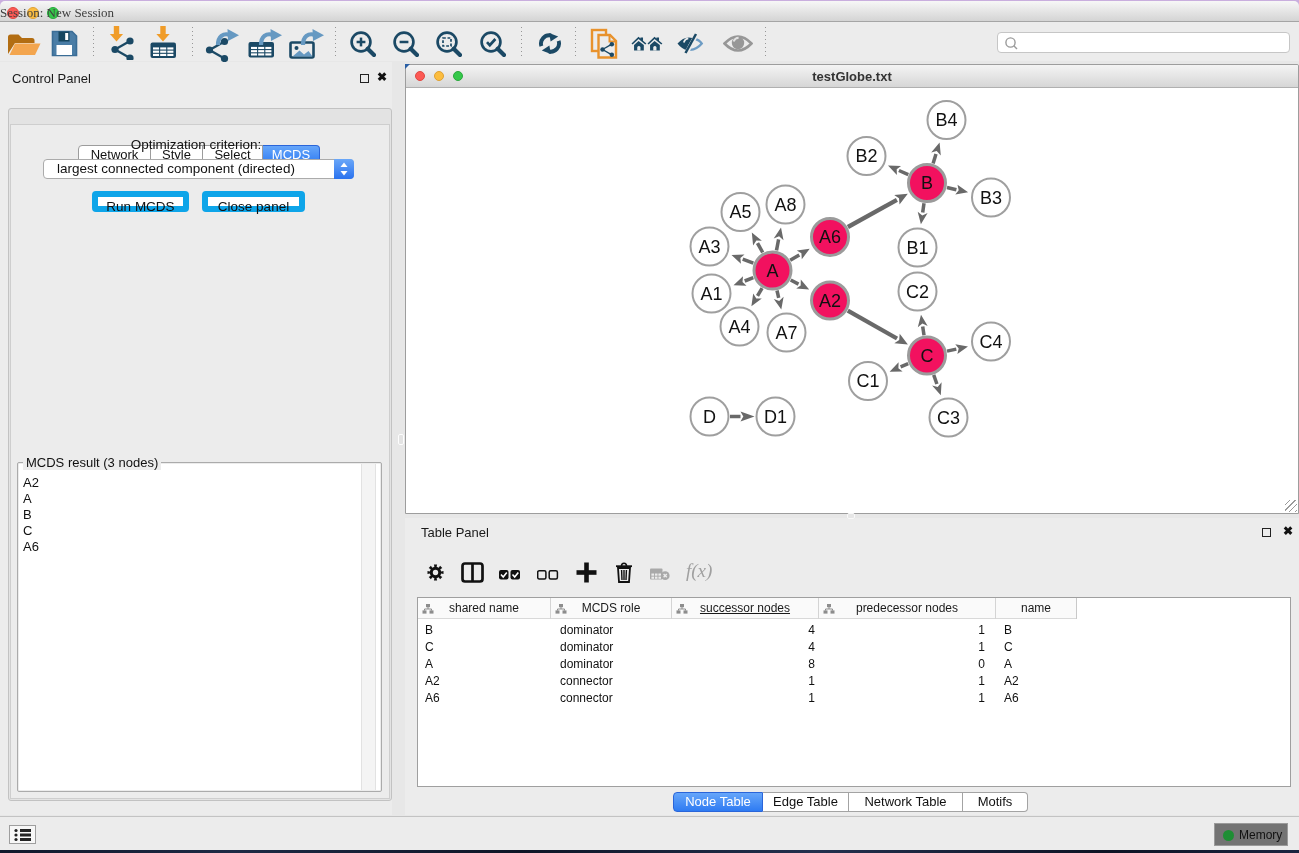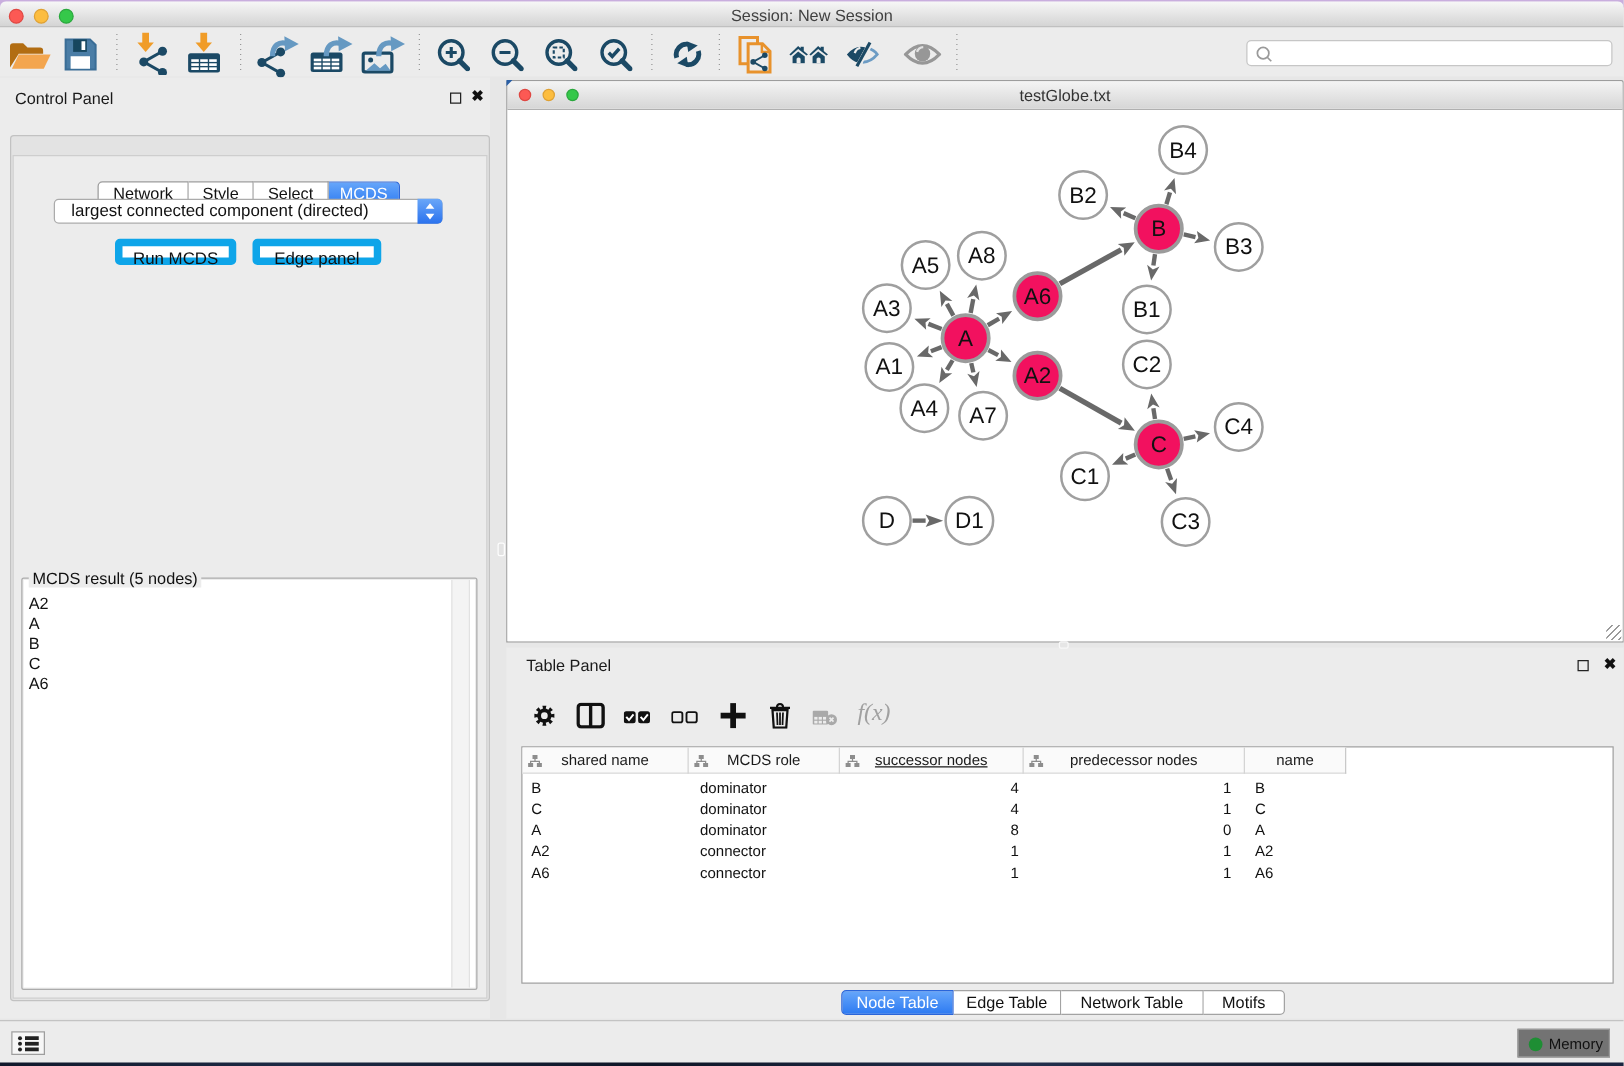--- a/index.html
+++ b/index.html
@@ -13,22 +13,22 @@
   background:linear-gradient(90deg,#10182b,#1d2a45 18%,#0e1526 40%,#23304e 63%,#0d1324 85%,#1a2440); }
 
 
 #titlebar { left:0; top:1px; width:1299px; height:21px;
   background:linear-gradient(#f7f7f7,#d4d4d4); border-bottom:1px solid #a5a5a5;
   border-radius:5px 5px 0 0; }
 .tl { position:absolute; width:12px; height:12px; border-radius:50%; top:6px; }
 #titlebar .t-red { left:7px; background:#fc5954; border:0.5px solid #df4742; }
 #titlebar .t-yel { left:27px; background:#fcbd3f; border:0.5px solid #dfa133; }
 #titlebar .t-grn { left:47px; background:#35c84a; border:0.5px solid #2aa83d; }
-#title-text { position:absolute; left:0; right:0; top:4px; text-align:center;
-  font-size:13px; color:#404040; }
+#title-text { position:absolute; left:0; right:0; top:4px; text-align:left;
+  font-size:13px; color:#404040;font-family:Liberation Serif, serif; }
 
 
 #toolbar { left:0; top:22px; width:1299px; height:39px; background:#ececec; }
 .tbsep { position:absolute; top:5px; height:30px; width:1px;
   background:repeating-linear-gradient(180deg,#979797 0 1.2px,transparent 1.2px 4px); }
 .ticon { position:absolute; }
 
 #searchbox { position:absolute; left:997px; top:10px; width:293px; height:21px;
   background:#fff; border:1px solid #c6c6c6; border-radius:4px; }
 
@@ -76,21 +76,21 @@
 #nw { left:405px; top:64px; width:894px; height:450px; background:#fff;
   border:1px solid #9d9d9d; border-radius:2px 2px 0 0; }
 #nw-titlebar { position:absolute; left:0; top:0; width:892px; height:23px;
   background:linear-gradient(#f4f4f4,#d6d6d6); border-bottom:1px solid #b0b0b0;
   border-radius:2px 2px 0 0; }
 #nw-titlebar .tl { width:10px; height:10px; }
 #nw-titlebar .t-red { left:9px; top:6px; background:#fc5954; border:0.5px solid #df4742;}
 #nw-titlebar .t-yel { left:28px; top:6px; background:#fcbd3f; border:0.5px solid #dfa133;}
 #nw-titlebar .t-grn { left:47px; top:6px; background:#35c84a; border:0.5px solid #2aa83d;}
 #nw-title { position:absolute; left:0; right:0; top:4px; text-align:center;
-  font-size:13px; color:#333; }
+  font-size:13px; color:#333;font-weight:bold; }
 #nw-canvas { position:absolute; left:0; top:23px; width:892px; height:425px; background:#fff; }
 #nw-resize { position:absolute; right:1px; bottom:1px; width:12px; height:12px;
   background:repeating-linear-gradient(135deg, transparent 0 3px, #9a9a9a 3px 4px); }
 
 
 #tp { left:405px; top:518px; width:894px; height:297px; background:#ececec; }
 #tp-title { position:absolute; left:16px; top:7px; font-size:13px; color:#1a1a1a; }
 #tp .wicon-sq { left:857px; top:10px; }
 #tp .wicon-x { left:878px; top:6px; }
 .tpicon { position:absolute; }
@@ -273,38 +273,39 @@
   <div class="wicon-sq"></div>
     <div class="wicon-x">✖</div>
   <div id="cp-outer"></div>
   <div id="cp-inner"></div>
   <div id="cp-tabs">
     <div class="cptab" style="left:0;width:73px;border-radius:4px 0 0 4px;">Network</div>
     <div class="cptab" style="left:73px;width:52px;border-left:none;">Style</div>
     <div class="cptab" style="left:125px;width:60px;border-left:none;">Select</div>
     <div class="cptab sel" style="left:185px;width:57px;border-left:none;border-radius:0 4px 4px 0;">MCDS</div>
   </div>
+  <div id="opt-label">Optimization criterion:</div>
   <div id="combo">largest connected component (directed)
     <div id="combo-btn"><svg width="20" height="20" viewBox="0 0 20 20">
           <path d="M10,3.5 l3.5,4.5 h-7 z" fill="#fff"></path>
           <path d="M10,16.5 l3.5,-4.5 h-7 z" fill="#fff"></path>
         </svg></div>
   </div>
   <div class="btn" style="left:92px;top:129px;width:97px;">Run MCDS</div>
-  <div class="btn" style="left:202px;top:129px;width:103px;">Edge panel</div>
+  <div class="btn" style="left:202px;top:129px;width:103px;">Close panel</div>
   <div id="fieldset">
     <div id="fs-list">
       <div class="li" style="top:11px;">A2</div>
       <div class="li" style="top:27px;">A</div>
       <div class="li" style="top:43px;">B</div>
       <div class="li" style="top:59px;">C</div>
       <div class="li" style="top:75px;">A6</div>
       <div id="fs-scroll"></div>
     </div>
-    <div id="fs-legend">MCDS result (5 nodes)</div>
+    <div id="fs-legend">MCDS result (3 nodes)</div>
   </div>
 </div>
 
 <div class="abs" id="nw">
   <svg width="5" height="5" style="position:absolute;left:-1px;top:-1px;z-index:5">
       <polygon points="0,0 5,0 0,5" fill="#2a5fa5"></polygon>
     </svg>
   <div id="nw-titlebar">
     <div class="tl t-red"></div>
       <div class="tl t-yel"></div>

